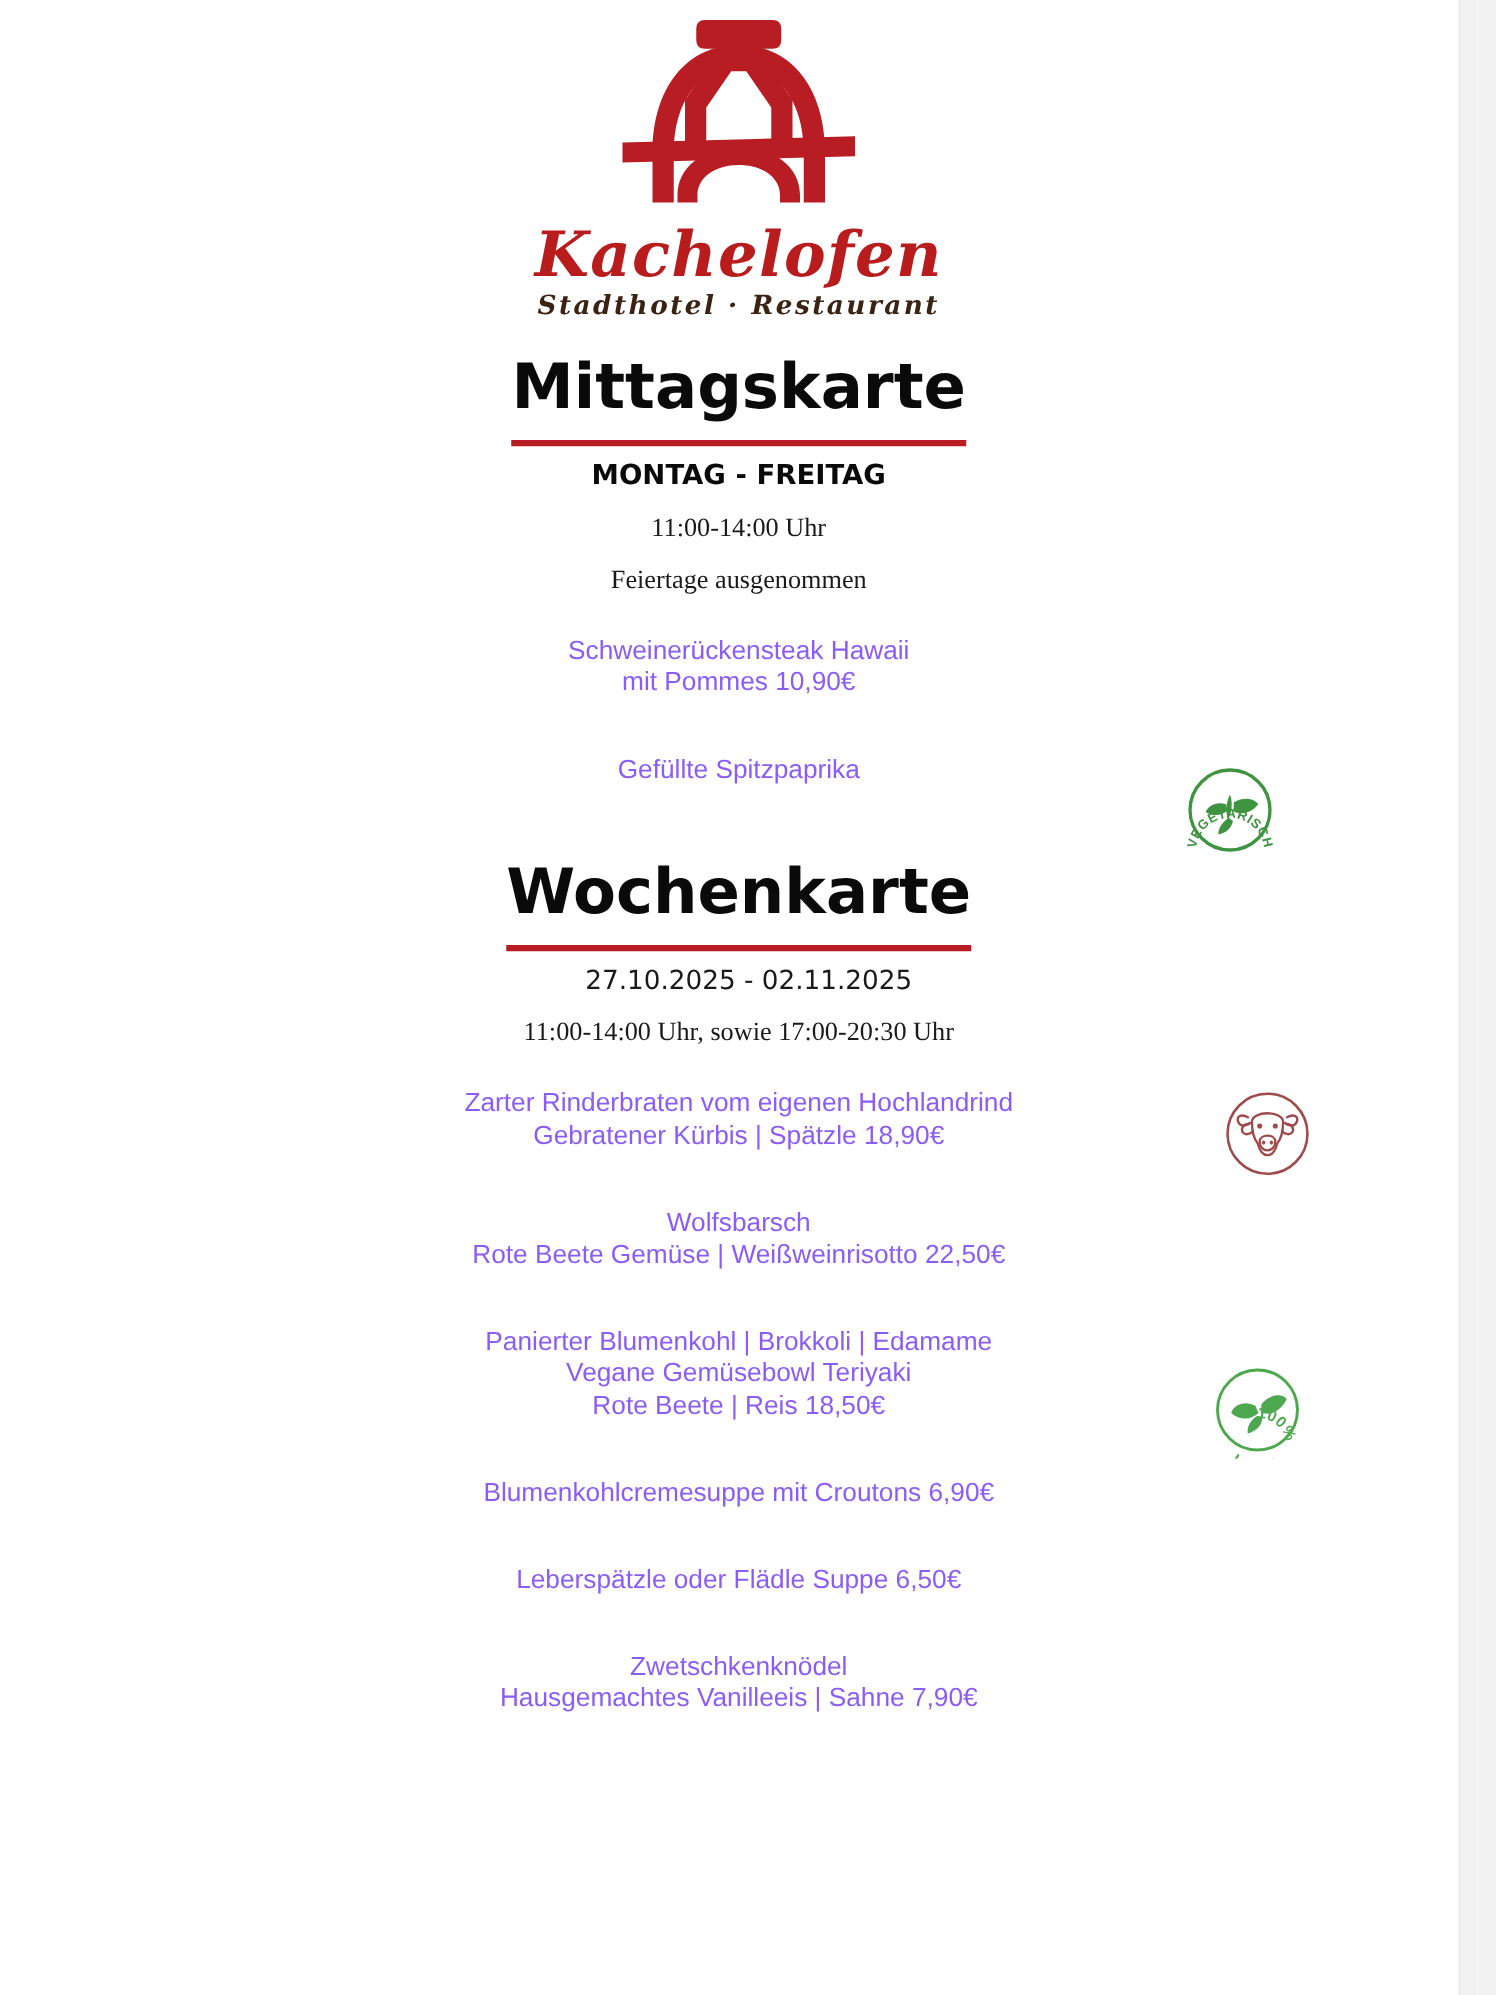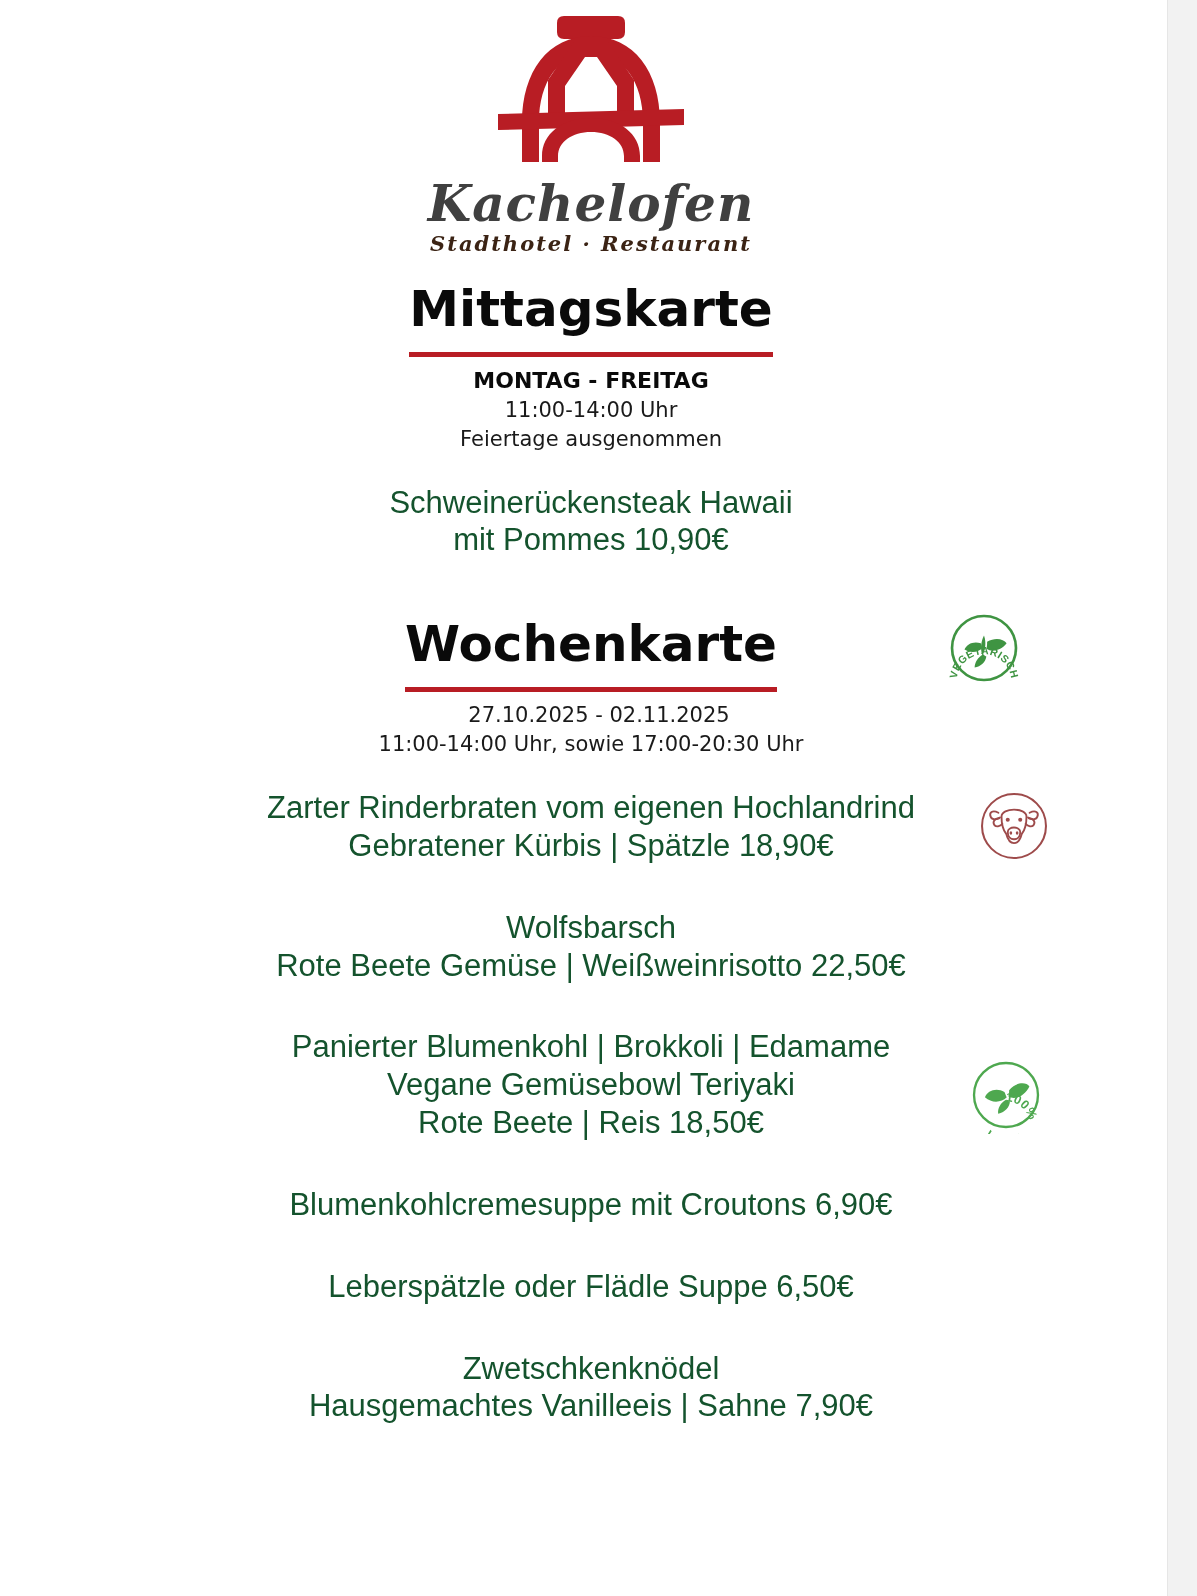--- a/index.html
+++ b/index.html
@@ -47,21 +47,21 @@
     height: 165px;
   }
 
   .logo-wordmark {
     font-family: "DejaVu Serif", serif;
     font-weight: 700;
     font-style: italic;
     font-size: 50px;
     line-height: 1.0;
     letter-spacing: 1px;
-    color: #404040;
+    color: #b91c1c;
     margin-top: 4px;
   }
 
   .logo-tagline {
     font-family: "DejaVu Serif", serif;
     font-weight: 700;
     font-style: italic;
     font-size: 21px;
     letter-spacing: 2px;
     color: #3b2314;
@@ -97,38 +97,38 @@
   }
 
   .section-sub {
     font-family: "DejaVu Sans", sans-serif;
     font-weight: 400;
     font-size: 21px;
     line-height: 1.38;
     color: #1a1a1a;
   }
 
-  .section-sub.tight { margin-top: 0; }
+  .section-sub.tight { margin-top: 12px; font-family: Liberation Serif, serif; }
   .section-sub.first { margin-top: 9px; padding-left: 16px; }
 
   
   .dish-list { margin-top: 30px; }
 
   .dish {
     position: relative;
     text-align: center;
     margin: 0 auto 44px auto;
     width: 1100px;
   }
 
   .dish-line {
     font-family: "Liberation Sans", sans-serif;
-    font-size: 31px;
+    font-size: 21px;
     line-height: 1.22;
-    color: #14532d;
+    color: #8b5cf6;
     white-space: nowrap;
   }
 
   .dish-line .price {
     font-weight: 400;
   }
 
   .dish-badge {
     position: absolute;
     width: 78px;
@@ -172,20 +172,21 @@
   </div>
 
   <div class="dish-list">
 
     <div class="dish">
       <div class="dish-line">Schweinerückensteak Hawaii</div>
       <div class="dish-line"><span>mit Pommes </span><span class="price">10,90€</span></div>
     </div>
 
     <div class="dish">
+      <div class="dish-line">Gefüllte Spitzpaprika</div>
 
       <svg class="dish-badge badge-veg" viewBox="0 0 100 100">
         <circle cx="50" cy="50" r="41" fill="none" stroke="#3f9442" stroke-width="3.4"></circle>
         <g fill="#3f9442">
           <path d="M50 34 C46 42 45 51 48 60 C52 52 53 42 50 34 z"></path>
           <path d="M46 44 C36 41 28 45 25 52 C33 57 42 56 48 50 C47 48 46 46 46 44 z"></path>
           <path d="M54 42 C64 36 75 38 79 44 C72 53 61 56 53 51 C54 48 54 45 54 42 z"></path>
           <path d="M49 58 C42 62 38 69 38 75 C46 74 52 68 53 61 C51 60 50 59 49 58 z"></path>
         </g>
         <defs>

